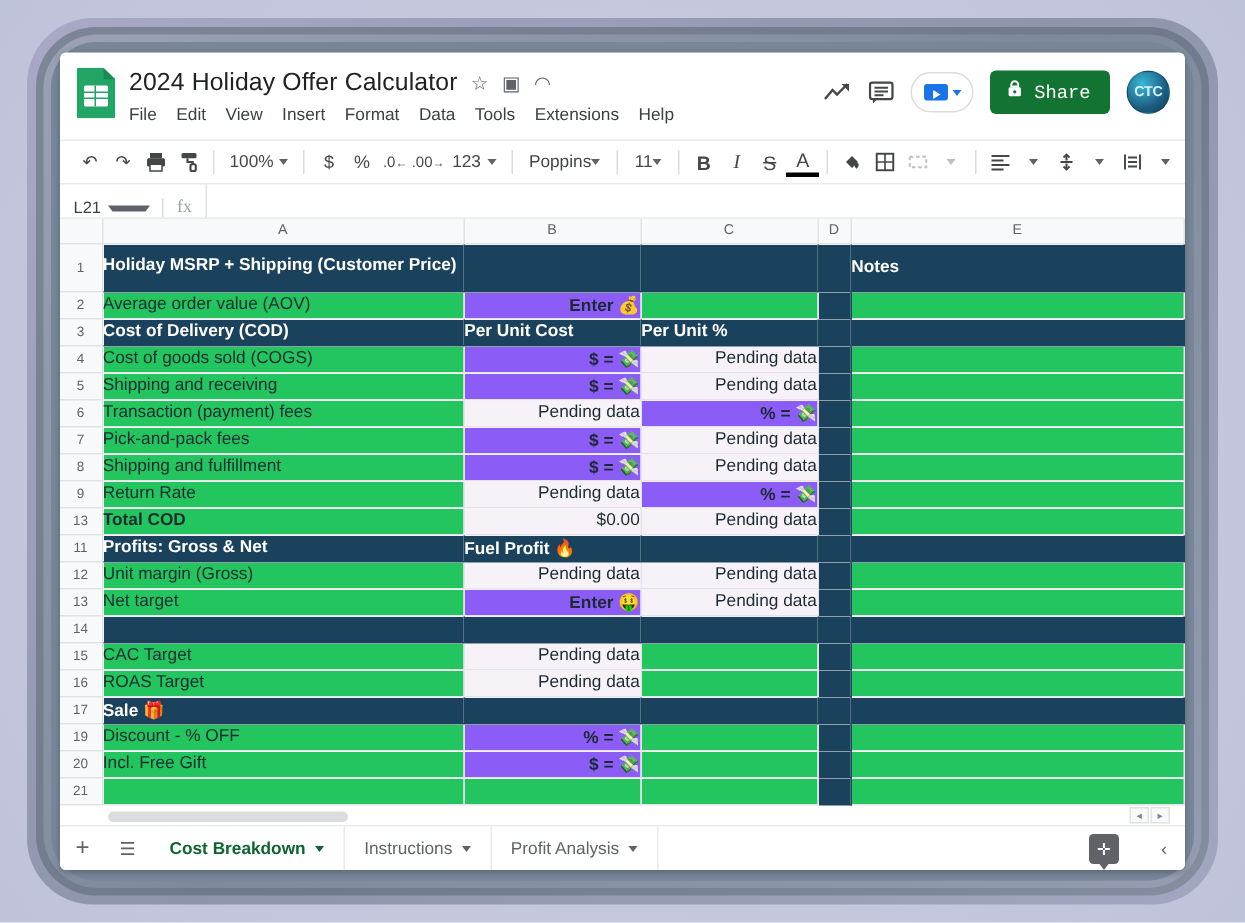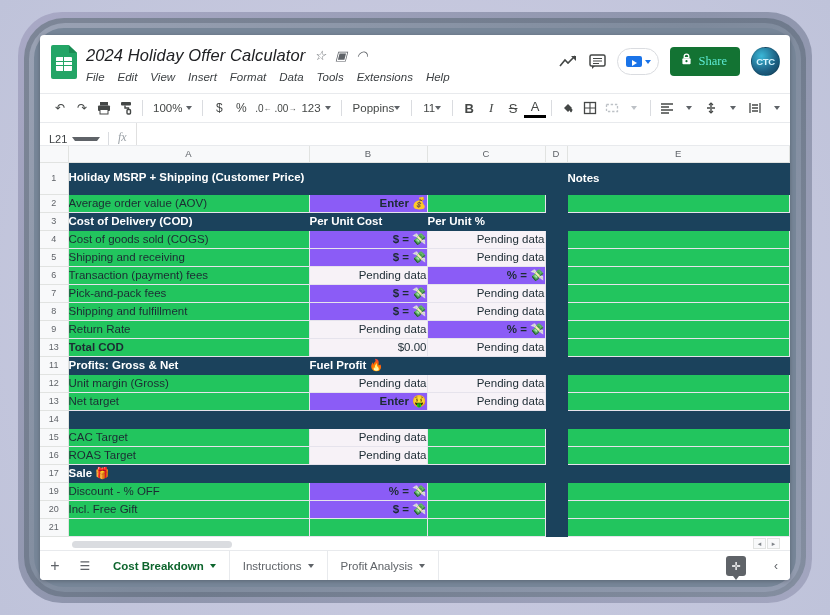--- a/index.html
+++ b/index.html
@@ -66,21 +66,21 @@
   .sheets-logo .grid {
     position:absolute; left:5px; top:12px; width:16px; height:14px;
     background:#fff; border-radius:1px;
   }
   .sheets-logo .grid::before, .sheets-logo .grid::after{
     content:""; position:absolute; background:#23a566;
   }
   .sheets-logo .grid::before{ left:0; top:4px; width:100%; height:1.4px; box-shadow:0 4px 0 #23a566; }
   .sheets-logo .grid::after{ left:7px; top:0; width:1.4px; height:100%; }
 
-  .titlewrap { flex: 1; min-width: 0; font-style: italic; }
+  .titlewrap { flex: 1; min-width: 0; }
   .titlerow { display: flex; align-items: center; gap: 9px; height: 26px; }
   .doctitle { font-size: 16.5px; color: #202124; letter-spacing:.1px; white-space: nowrap; }
   .ticon { color:#5f6368; font-size:13px; line-height:1; cursor:pointer; }
   .menubar { display: flex; gap: 13px; margin-top: 2px; }
   .menubar span { font-size: 11.5px; color: #3c4043; cursor: pointer; padding: 1px 0; }
 
   .headright { display:flex; align-items:center; gap:11px; margin-top:5px; }
   .hicon { color:#444746; cursor:pointer; display:flex; }
   .meetbtn {
     display:flex; align-items:center; gap:3px;
@@ -89,24 +89,24 @@
   }
   .meetbtn .camera {
     width:16px;height:11px;border:2px solid #1a73e8;border-radius:2px;position:relative;background:#1a73e8;
   }
   .meetbtn .camera::after{
     content:""; position:absolute; left:4px; top:1.5px; width:0;height:0;
     border-left:5px solid #fff; border-top:3.5px solid transparent; border-bottom:3.5px solid transparent;
   }
   .meetbtn .caret{ width:0;height:0;border-left:3.5px solid transparent;border-right:3.5px solid transparent;border-top:4px solid #1a73e8; }
   .sharebtn {
-    background:#137333; color:#5eead4; border:none; border-radius:4px;
+    background:#137333; color:#ffffff; border:none; border-radius:4px;
     height:29px; padding:0 13px 0 10px; font-size:12.5px;
     display:flex; align-items:center; gap:6px; cursor:pointer;
-    font-family:Liberation Serif, serif;
+    font-family:Liberation Mono, monospace;
   }
   .sharebtn .lockico{ font-size:12px; }
   .avatar {
     width:29px;height:29px;border-radius:50%;
     background: radial-gradient(circle at 35% 30%, #3bb8d8 0%, #1c5f82 60%, #123d55 100%);
     color:#d6f4ff; font-size:9.5px; font-weight:bold; letter-spacing:-.3px;
     display:flex; align-items:center; justify-content:center; cursor:pointer;
     border:1px solid rgba(0,0,0,.12);
   }
 
@@ -126,21 +126,21 @@
   .tb.ital{font-style:italic;font-size:13px;font-family:"Liberation Serif",serif;}
   .tb.strike{text-decoration:line-through;font-size:13px;}
   .tb.tcolor{font-size:13px;border-bottom:3px solid #000;height:19px;line-height:14px;}
   .tb.dim{ color:#bdc1c6; }
 
   
   .formulabar{ display:flex; align-items:flex-end; height:23px; border-bottom:1px solid #e8eaed; font-size:11px; color:#3c4043;}
   .namebox{ width:68px; padding-left:9px; display:flex;align-items:center; cursor:pointer;}
   .namebox span{ flex:1; }
   .nbsep{ width:1px;height:13px;background:#dadce0; }
-  .fxlbl{ padding:0 9px; color:#9aa0a6; font-style:italic; font-family:"Liberation Serif",serif; font-size:12px;}
+  .fxlbl{ padding:0 9px; color:#9aa0a6; font-family:"Liberation Serif",serif; font-size:12px;}
   .finput{ flex:1; border-left:1px solid #e0e0e0; height:100%; padding-left:7px; display:flex; align-items:center;}
 
   
   .gridwrap{ flex:1; overflow:hidden; position:relative; background:#fff; }
   table.sheet{ border-collapse:collapse; table-layout:fixed; width:100%; }
   table.sheet th, table.sheet td{ padding:0; }
 
   .colhdr th{
     background:#f8f9fa; border:1px solid #e1e3e1; border-top:none;
     height:16px; font-size:9.5px; font-weight:normal; color:#5f6368; text-align:center;

